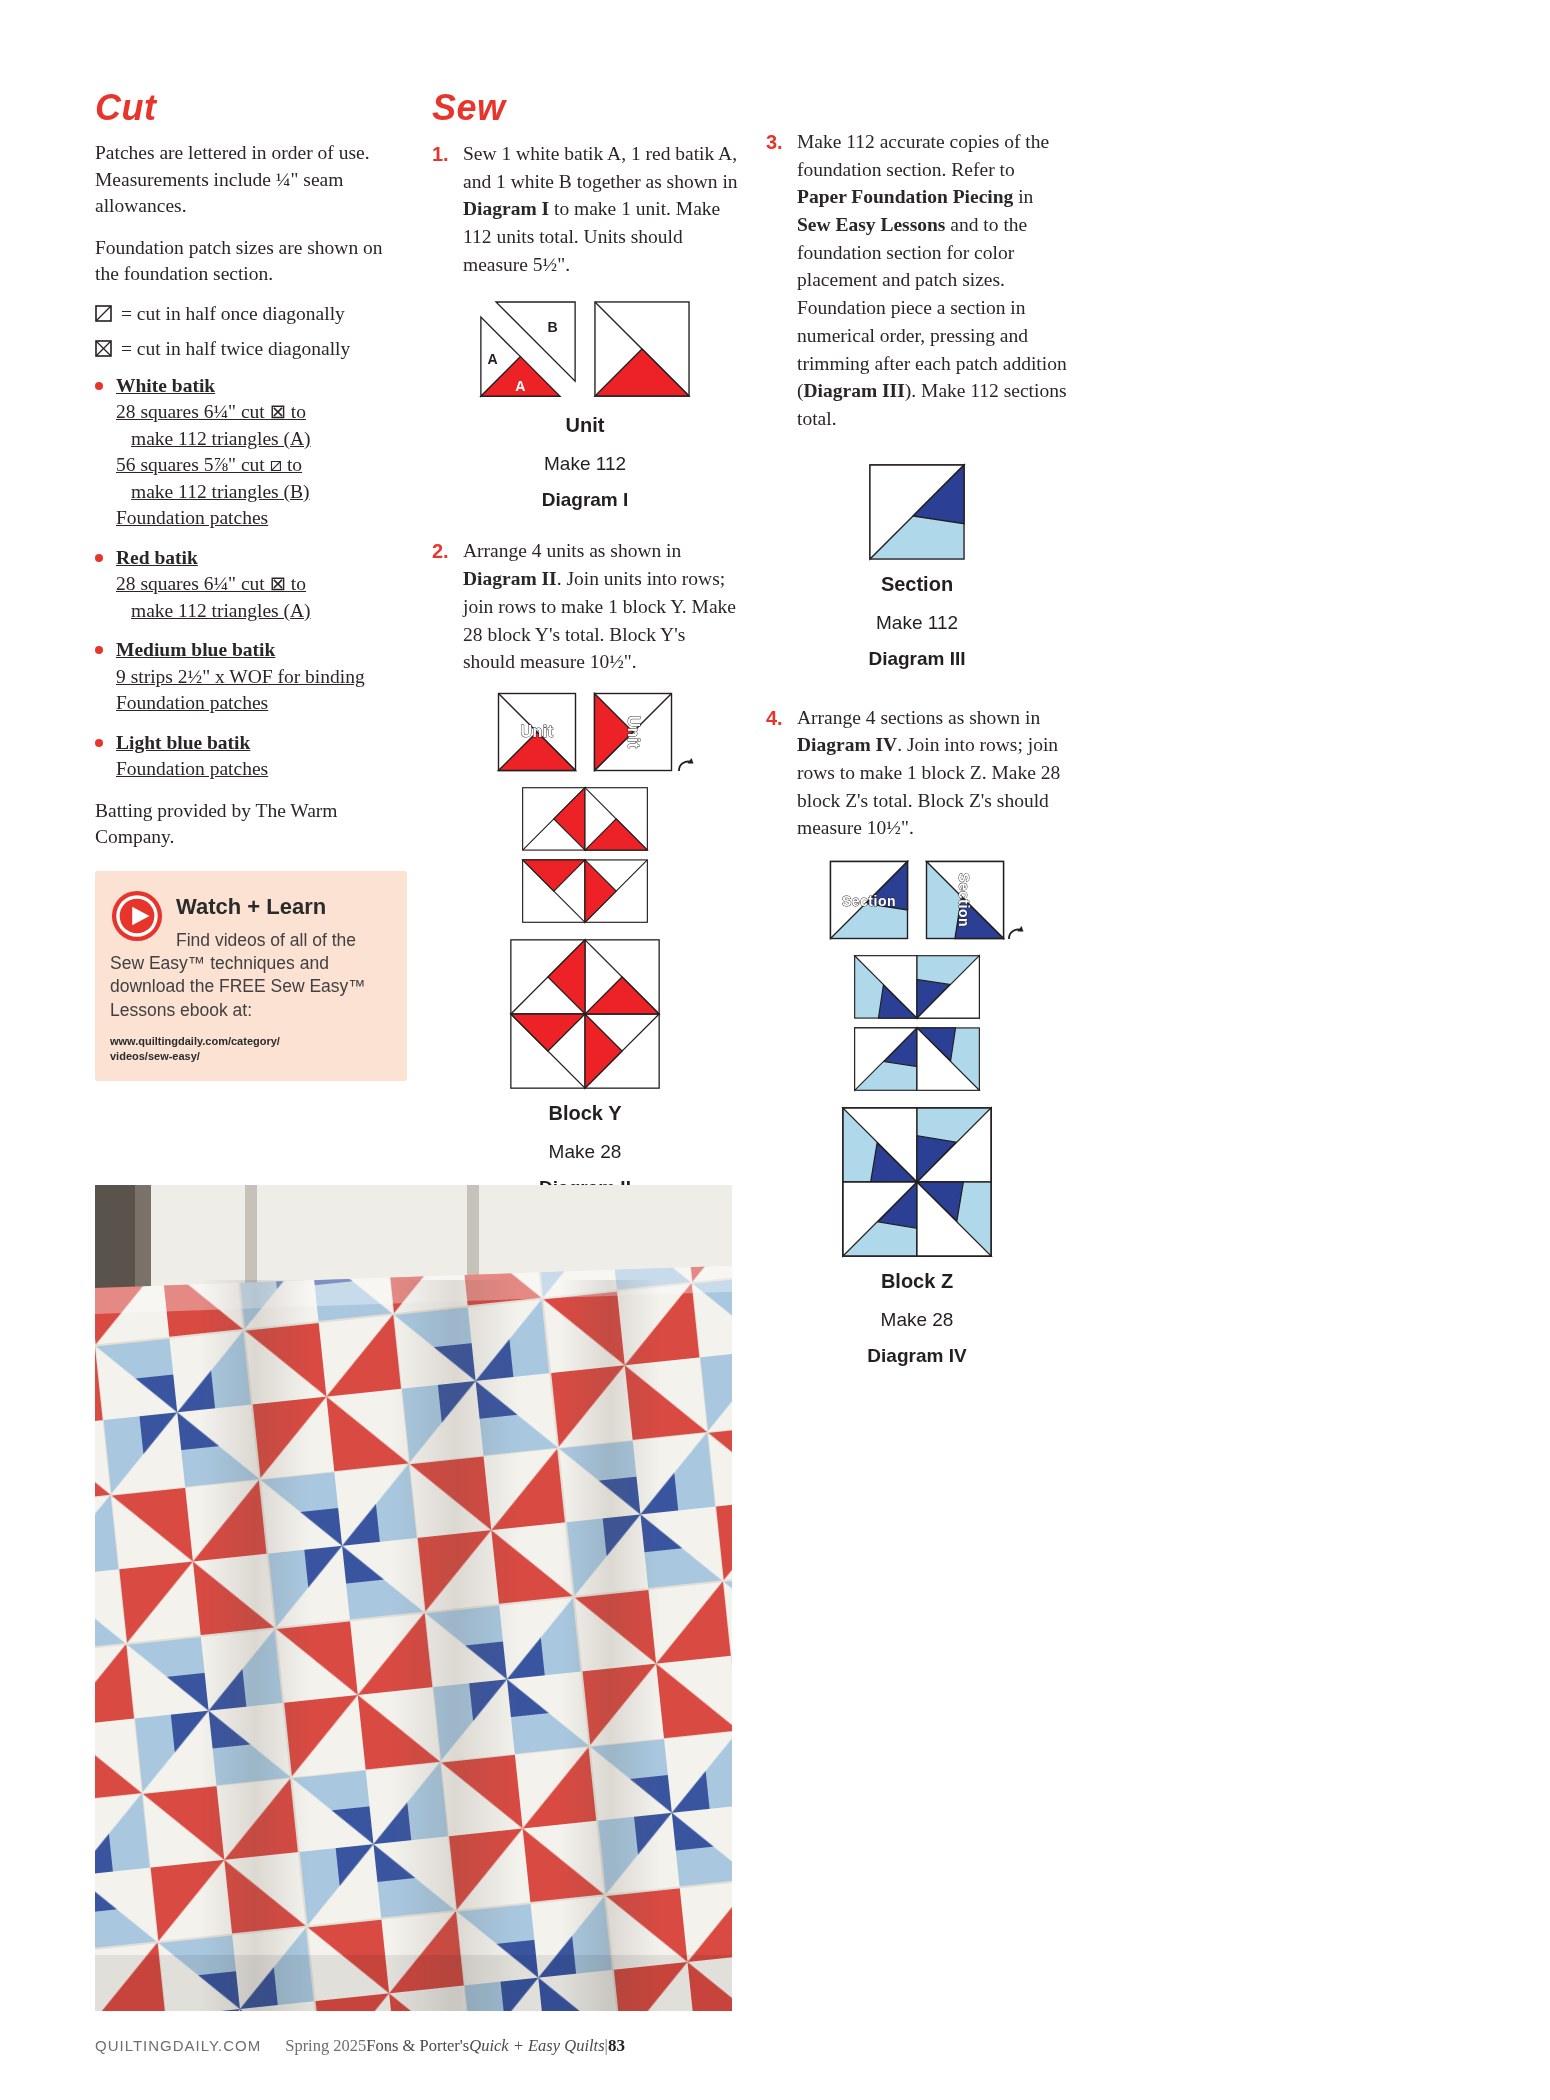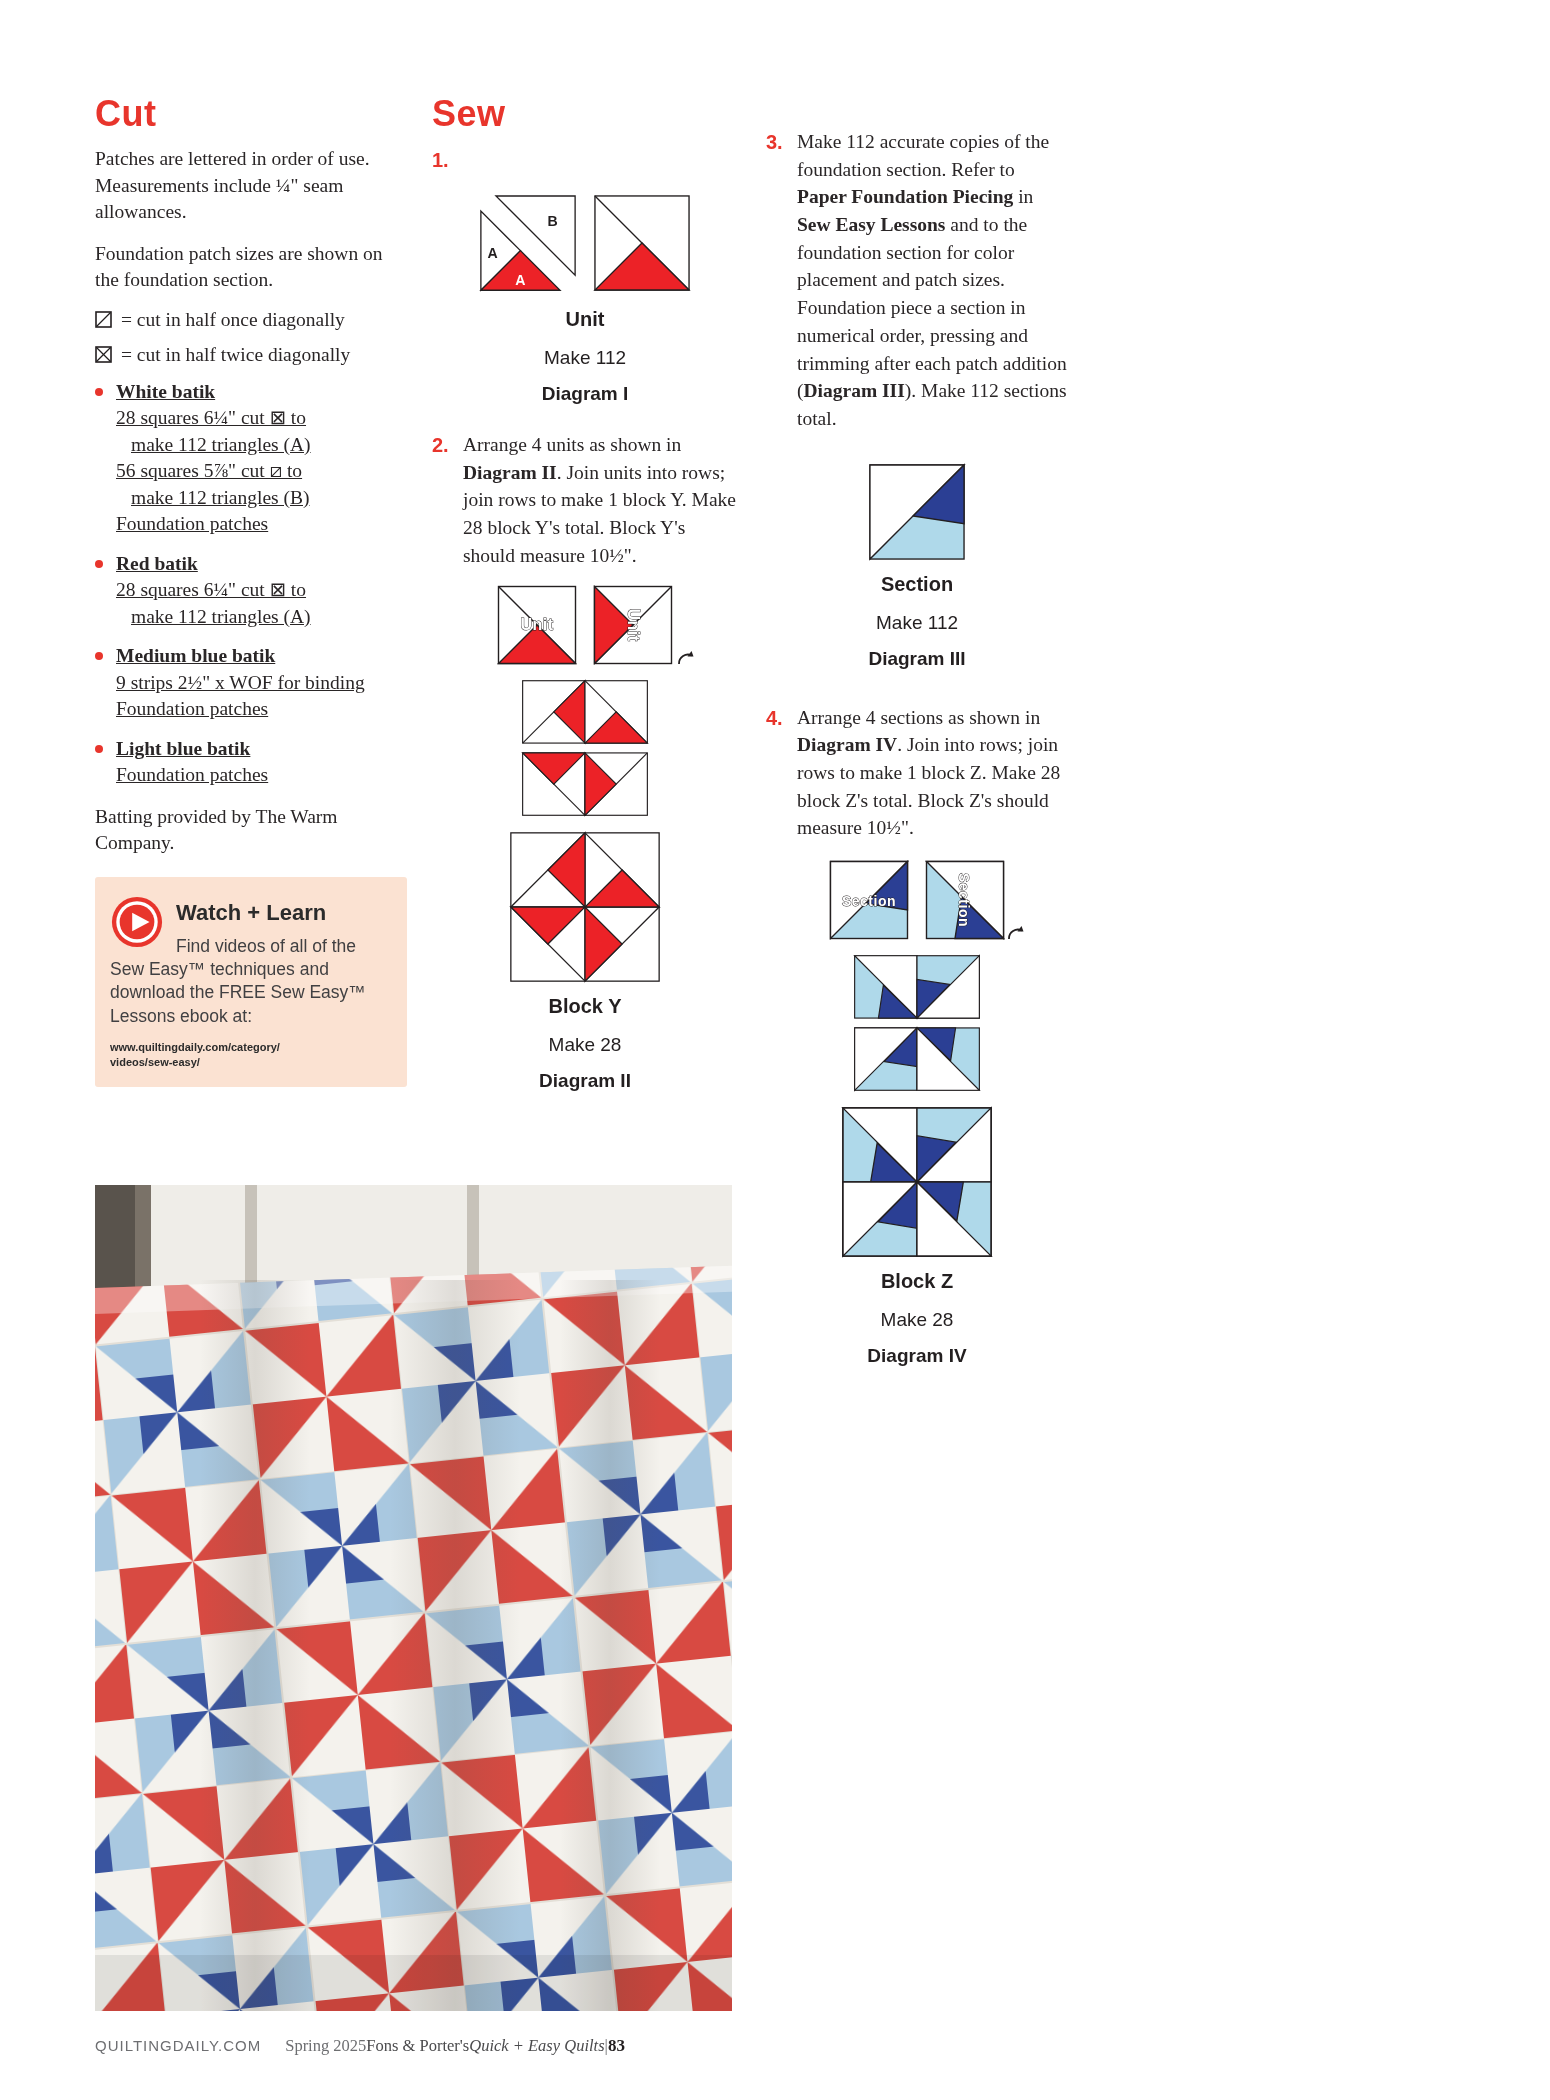--- a/index.html
+++ b/index.html
@@ -2,22 +2,22 @@
 <html style="--accent_red: #E8352C; --quilt_red: #EC2227; --dark_blue: #2B3F94; --light_blue: #AFD9EA; --peach: #FBE2D2; --text: #2A2627; --gray: #6d6e71;"><head>
 <meta charset="utf-8">
 <style>
   html,body{margin:0;padding:0;background:#ffffff;}
   .page{position:relative;width:1550px;height:2100px;background:#fff;overflow:hidden;
         font-family:"Liberation Serif",serif;color:var(--text,#2A2627);}
   .col{position:absolute;}
   #col-cut{left:95px;top:78px;width:312px;}
   #col-sew{left:432px;top:78px;width:306px;}
   #col-three{left:766px;top:128px;width:302px;}
-  h1.sec{font-family:"Liberation Sans",sans-serif;font-size:36px;line-height:1;margin:18px 0 14px;
-         color:var(--accent_red,#E8352C);font-weight:bold;letter-spacing:.5px;}
+  h1.sec{font-family:"Liberation Sans",sans-serif;font-size:36px;line-height:1;margin:12px 0 14px;
+         color:var(--accent_red,#E8352C);font-weight:bold;letter-spacing:.5px;font-style:italic;}
   p.bp{font-size:19.5px;line-height:1.36;margin:0 0 15px;}
   .legend-row{display:flex;align-items:center;gap:9px;margin:0 0 13px;font-size:19.5px;}
   .legend-row svg{flex:0 0 auto;}
   .fab{position:relative;padding-left:21px;margin:0 0 13px;font-size:19.5px;line-height:1.36;text-decoration:underline;}
   .fab .dot{position:absolute;left:0;top:9px;width:8px;height:8px;border-radius:50%;background:var(--accent_red,#E8352C);}
   .fab .fname{font-weight:bold;display:block;}
   .fab .fl{display:block;}
   .fab .fl.indent{padding-left:15px;}
   .note{margin:26px 0 0;font-size:19.5px;line-height:1.36;}
   .note .nl{color:var(--accent_red,#E8352C);font-weight:bold;}
@@ -129,20 +129,21 @@
         <span>videos/sew-easy/</span>
       </div>
     </div>
   </section>
 
   <section class="col" id="col-sew">
     <h1 class="sec">Sew</h1>
 
     <div class="step">
       <span class="sn">1.</span>
+      <p class="st"><span>Sew 1 white batik A, 1 red batik A, and 1 white B together as shown in </span><b>Diagram I</b><span> to make 1 unit. Make 112 units total. Units should measure 5½".</span></p>
     </div>
 
     <div class="fig" style="margin:22px 0 26px;">
       <div class="fig-row">
         <svg width="98" height="102" viewBox="0 0 104 108">
           <polygon class="pw" points="18,2 102,2 102,86"></polygon>
           <polygon class="pw" points="2,18 2,102 44,60"></polygon>
           <polygon class="pr" points="2,102 86,102 44,60"></polygon>
           <text class="lab" x="9" y="68">A</text>
           <text class="lab" x="78" y="34" text-anchor="middle">B</text>

